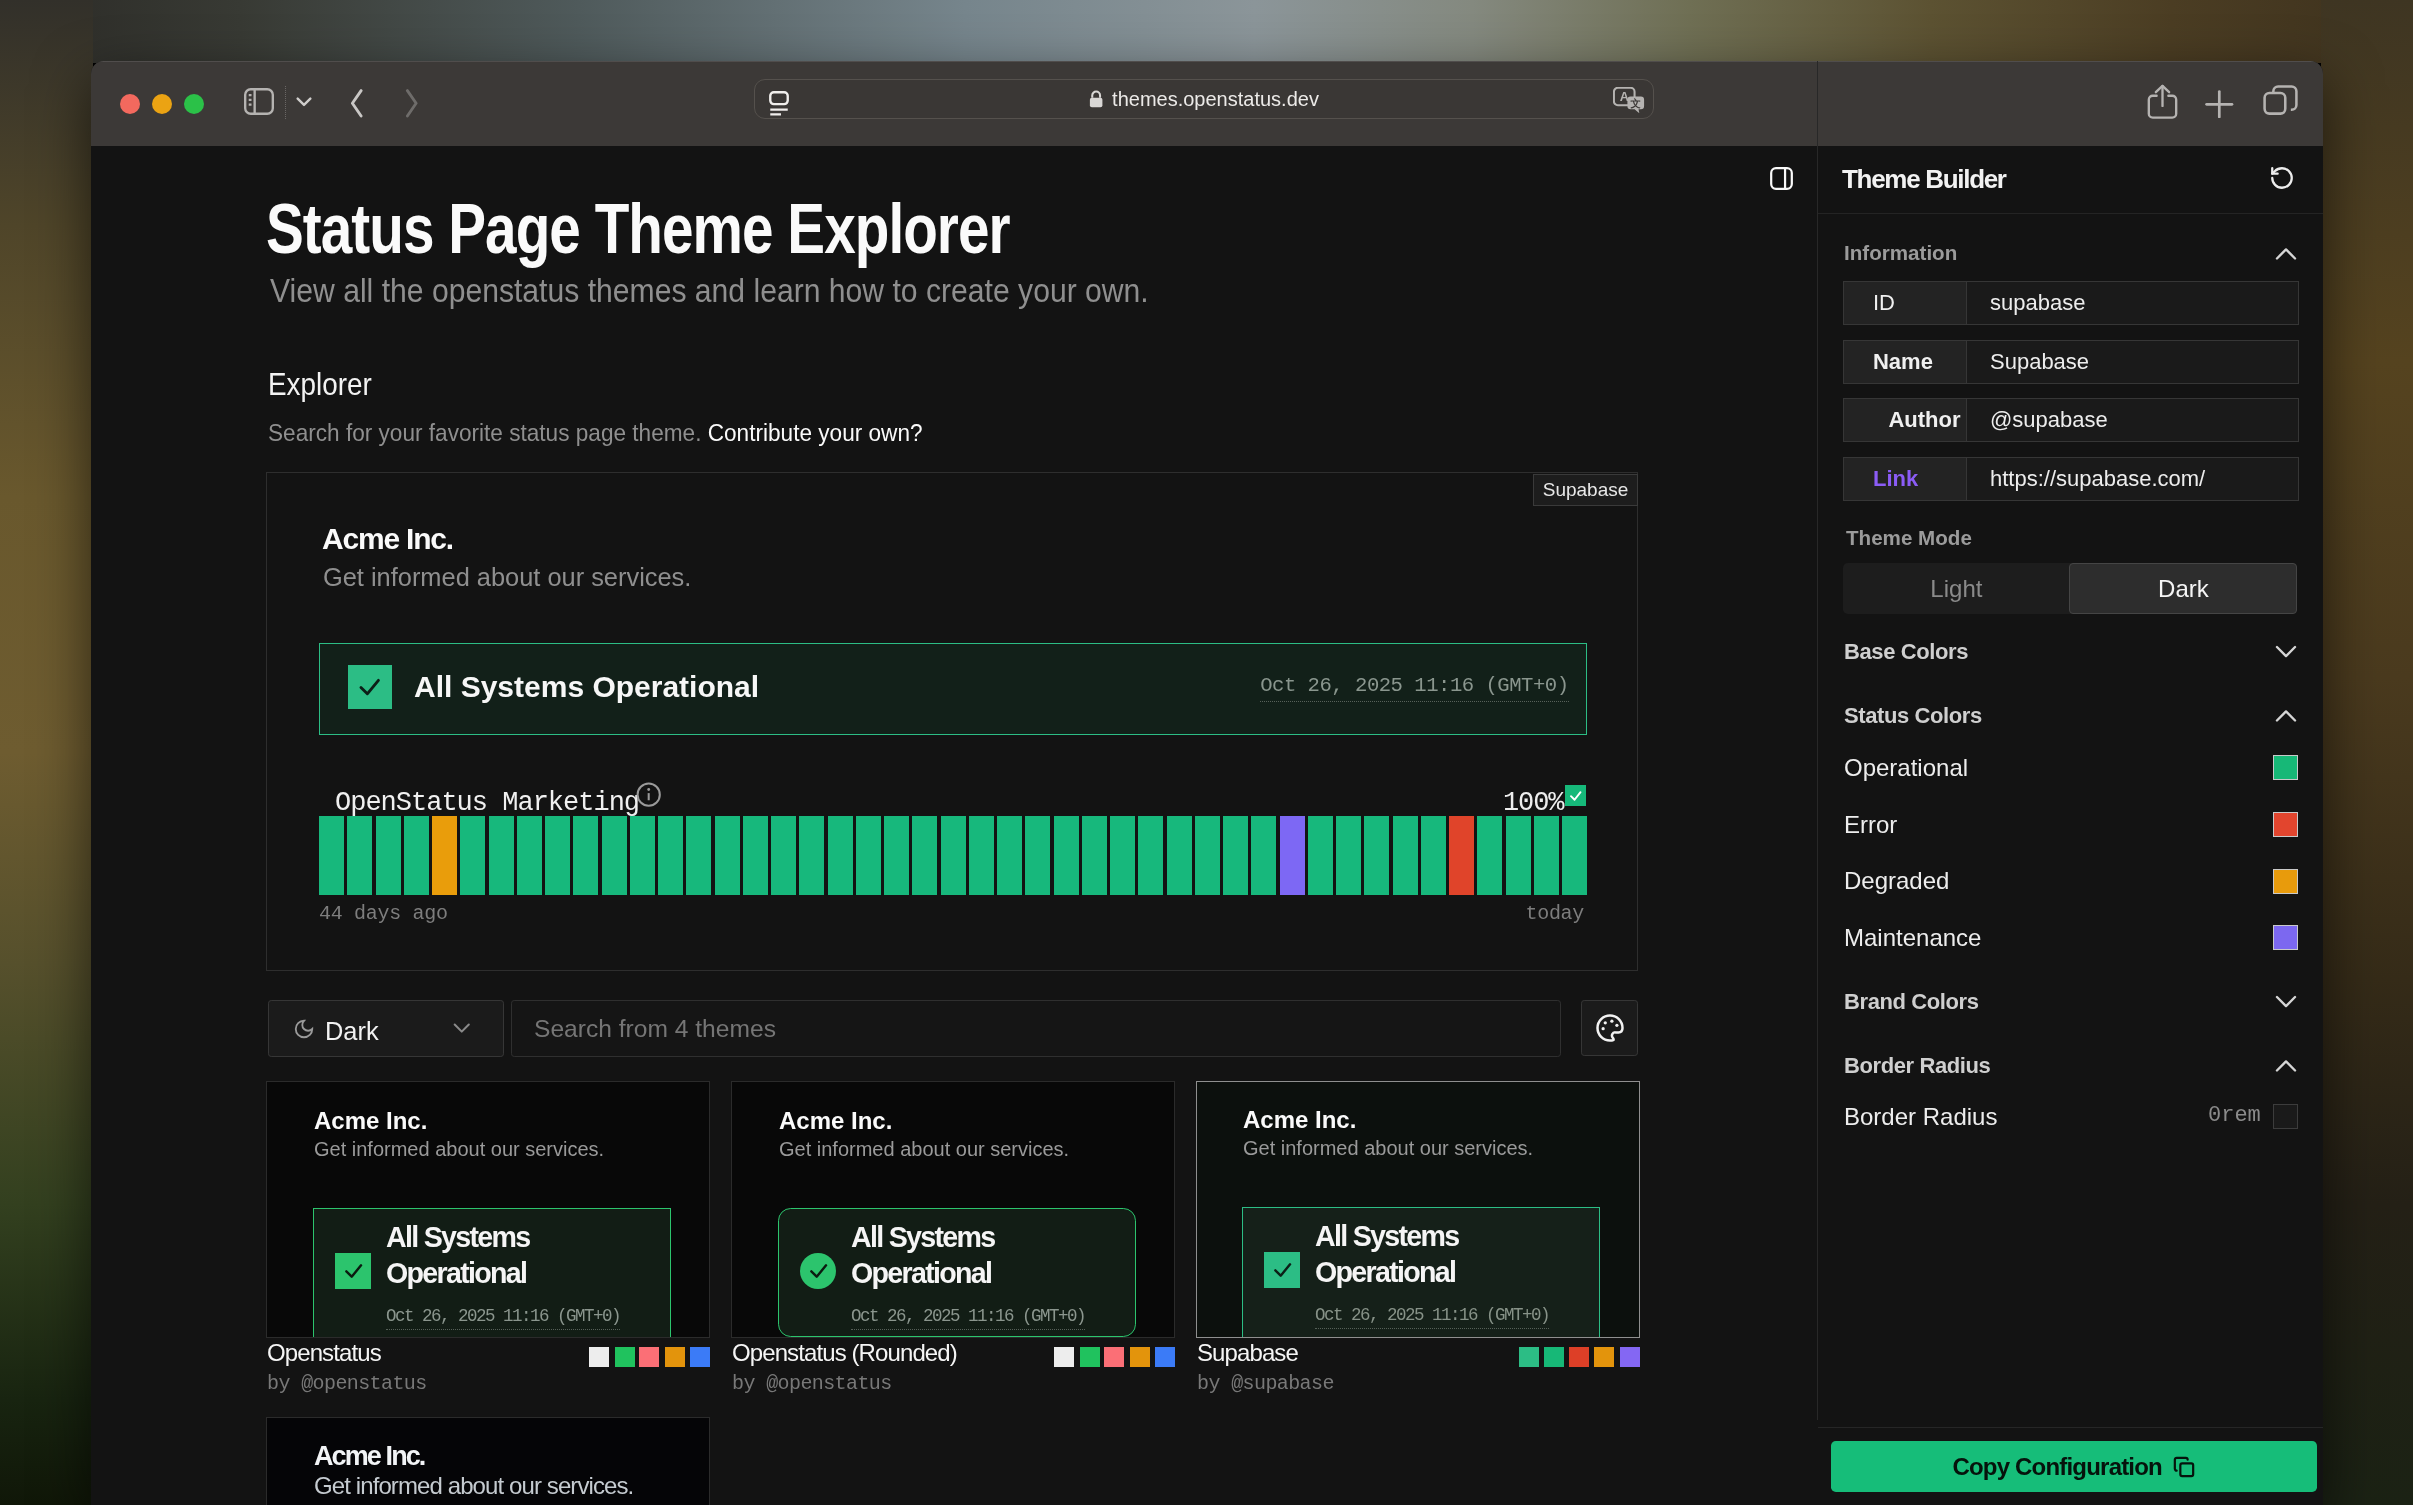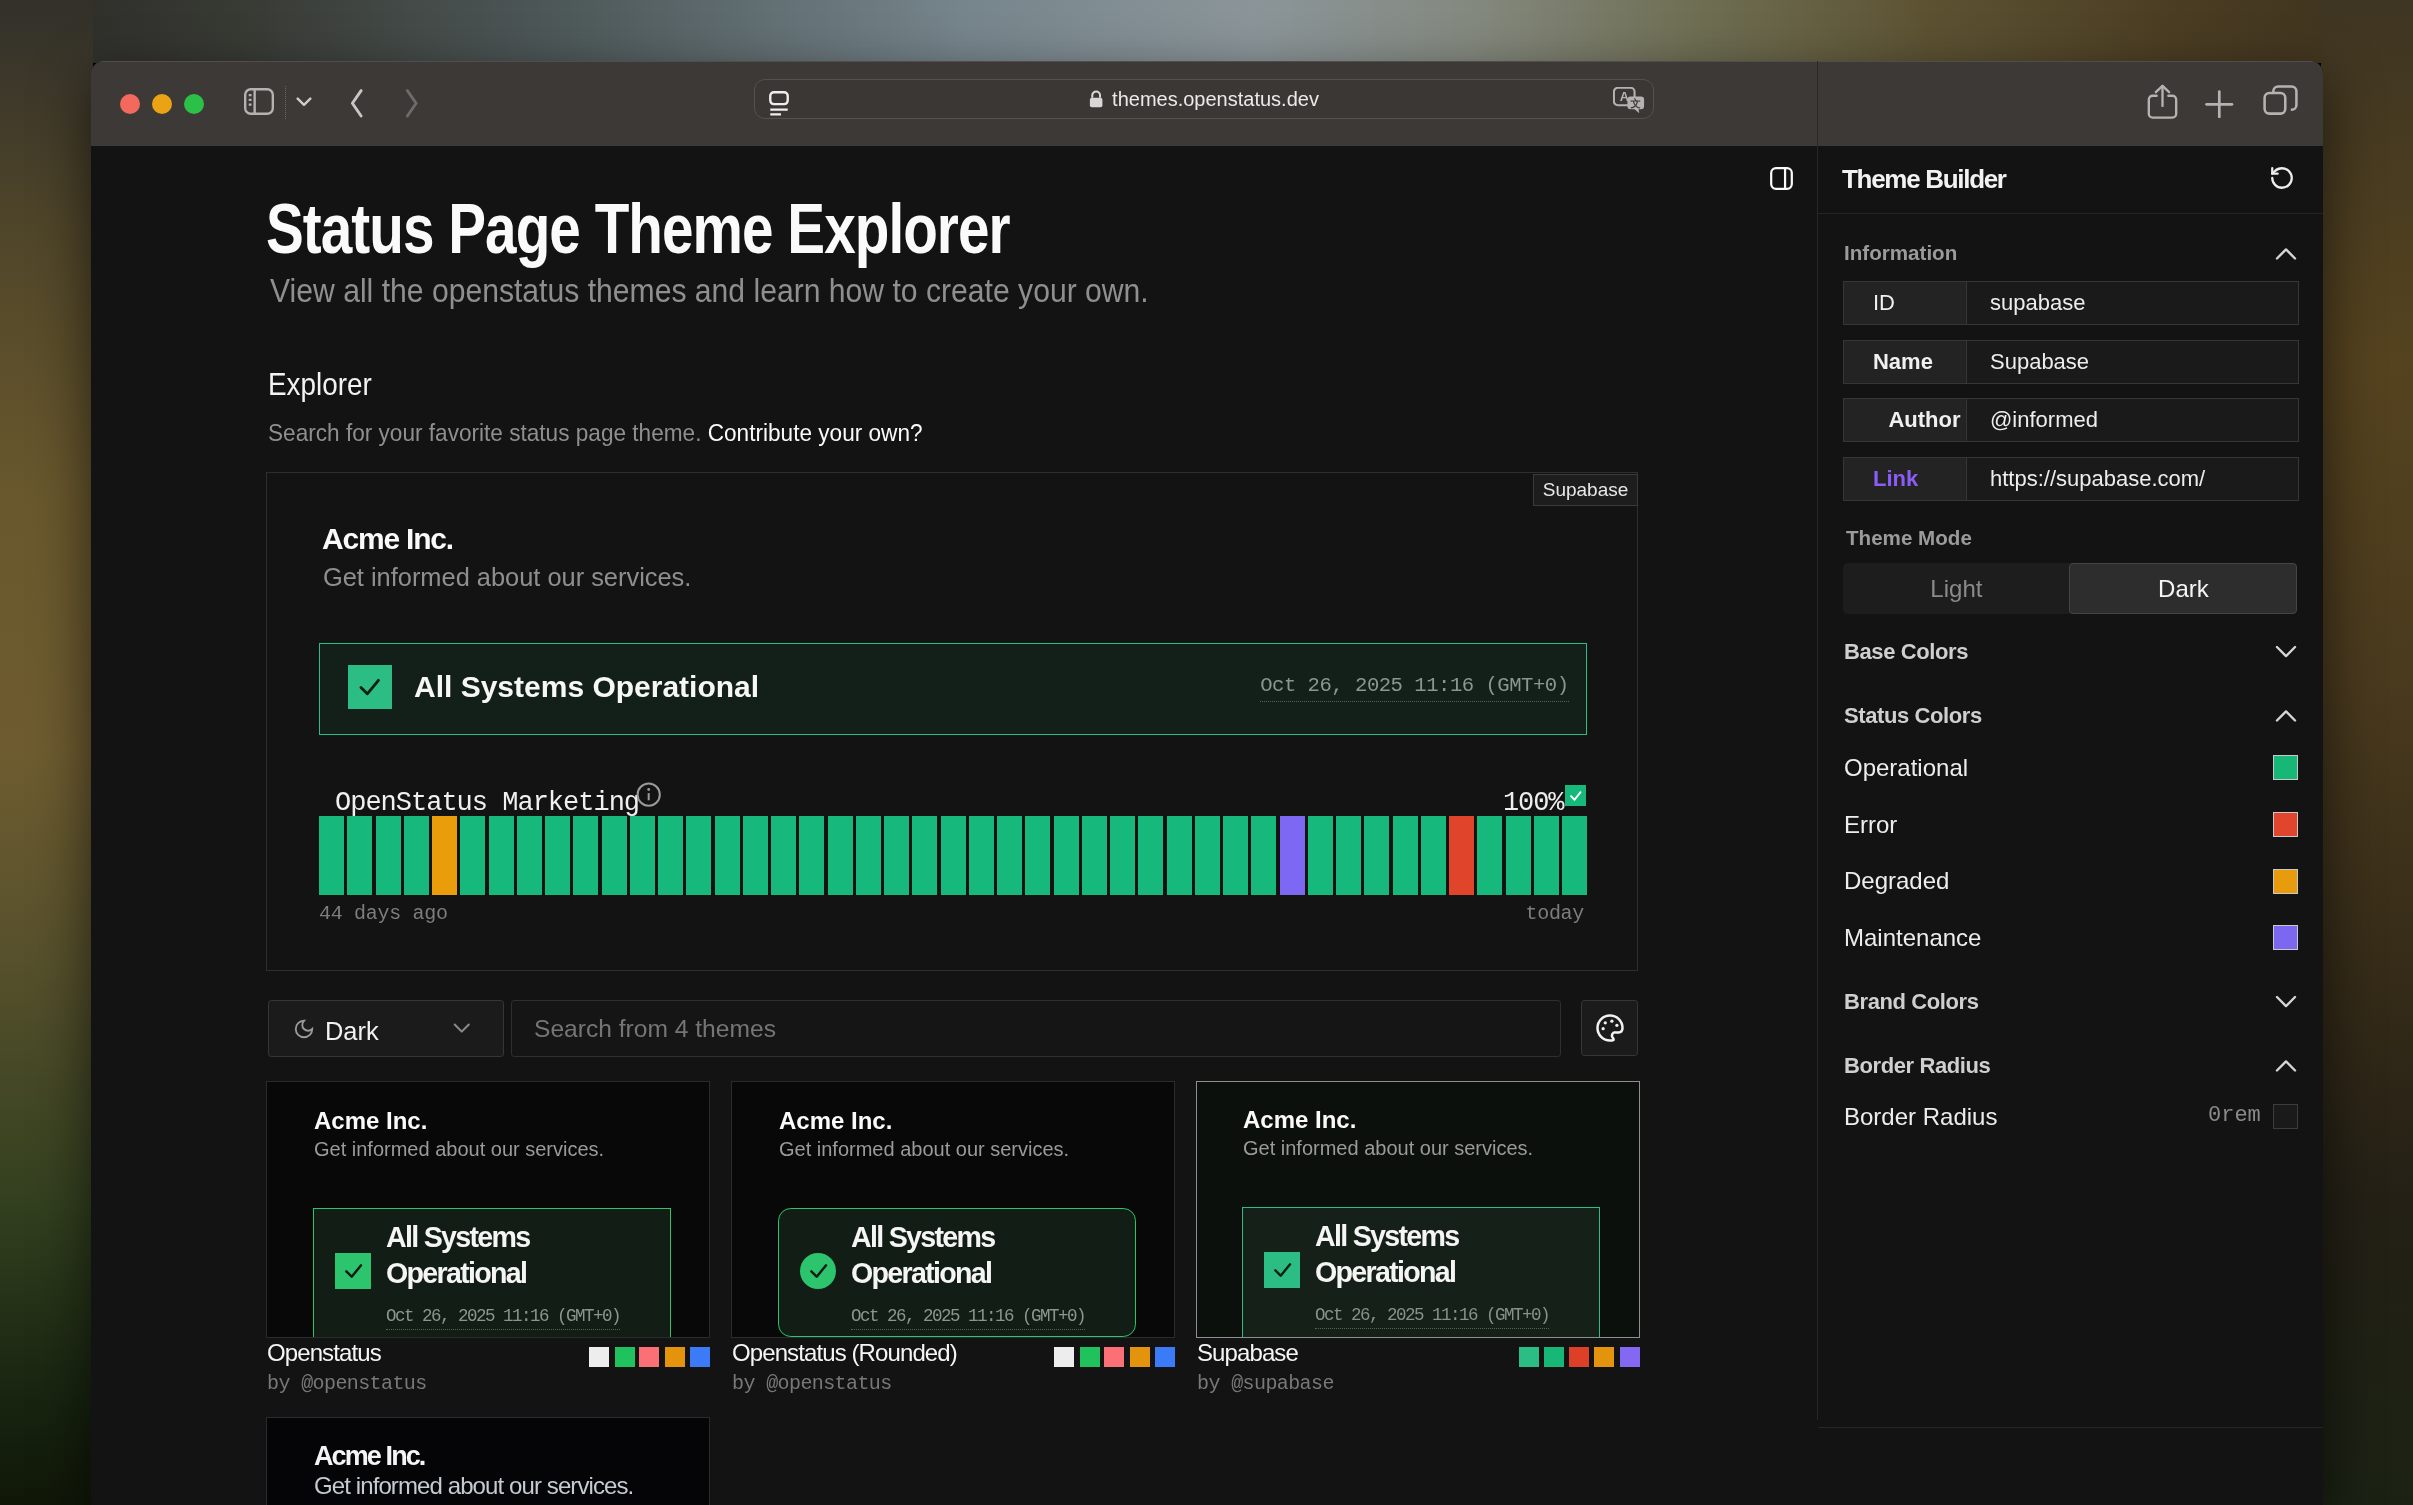--- a/index.html
+++ b/index.html
@@ -301,21 +301,21 @@
     <div class="abs cell" style="left:25.4px;top:194px;width:124px;background:#232323;z-index:2">
         <span style="font-size:22px;font-weight:600;color:#f0f0f0;padding-left:28.6px">Name</span>
       </div>
     <div class="abs cell" style="left:148px;top:194px;width:333px;background:#1a1a1a">
         <span style="font-size:22px;color:#ededed;padding-left:23px">Supabase</span>
       </div>
     <div class="abs cell" style="left:25.4px;top:252px;width:124px;background:#232323;z-index:2">
         <span style="font-size:22px;font-weight:600;color:#f0f0f0;padding-left:44px">Author</span>
       </div>
     <div class="abs cell" style="left:148px;top:252px;width:333px;background:#1a1a1a">
-        <span style="font-size:22px;color:#ededed;padding-left:23px">@informed</span>
+        <span style="font-size:22px;color:#ededed;padding-left:23px">@supabase</span>
       </div>
     <div class="abs cell" style="left:25.4px;top:311px;width:124px;background:#232323;z-index:2">
         <span style="font-size:22px;font-weight:600;color:#8b5cf6;padding-left:28.6px">Link</span>
       </div>
     <div class="abs cell" style="left:148px;top:311px;width:333px;background:#1a1a1a">
         <span style="font-size:22px;color:#ededed;padding-left:23px">https://supabase.com/</span>
       </div>
 
     <div class="abs slabel" style="left:28px;top:379px;line-height:25.4px">Theme Mode</div>
     <div class="abs" style="left:25.4px;top:417px;width:454px;height:51px;background:#1d1d1d;border-radius:4.8px;display:flex">
@@ -350,15 +350,22 @@
     <div class="abs" style="left:26px;top:907px;font-size:22px;letter-spacing:-0.4px;font-weight:600;line-height:25.4px;color:#cfcfcf">Border Radius</div>
     <svg class="abs" style="left:457px;top:913px" width="22" height="13.5" viewBox="0 0 28 17" fill="none" stroke="#d6d6d6" stroke-width="3" stroke-linecap="round" stroke-linejoin="round">
         <polyline points="2.5,14.5 14,3 25.5,14.5"></polyline>
       </svg>
 
     <div class="abs srow-l" style="left:26px;top:957px;line-height:27px">Border Radius</div>
     <div class="abs mono" style="left:390px;top:957px;font-size:22px;line-height:25.4px;color:#8a8a8a">0rem</div>
     <div class="abs" style="left:455px;top:958px;width:25.4px;height:25.4px;background:#1a1a1a;border:1.6px solid #3c3c3c"></div>
 
     <div class="abs" style="left:0;top:1281px;width:505px;height:0.8px;background:#262626"></div>
+    <div class="abs" style="left:12.7px;top:1295px;width:486px;height:51px;background:#16bd79;border-radius:4.8px;display:flex;align-items:center;justify-content:center;gap:11px">
+      <span style="font-size:24px;letter-spacing:-0.8px;font-weight:600;color:#06130c">Copy Configuration</span>
+      <svg width="22" height="22" viewBox="0 0 24 24" fill="none" stroke="#06130c" stroke-width="2.4" stroke-linecap="round" stroke-linejoin="round">
+          <rect x="8" y="8" width="14" height="14" rx="2"></rect>
+          <path d="M4 16c-1.1 0-2-.9-2-2V4c0-1.1.9-2 2-2h10c1.1 0 2 .9 2 2"></path>
+        </svg>
+    </div>
   </div>
 </div>
 
 
 </body></html>

